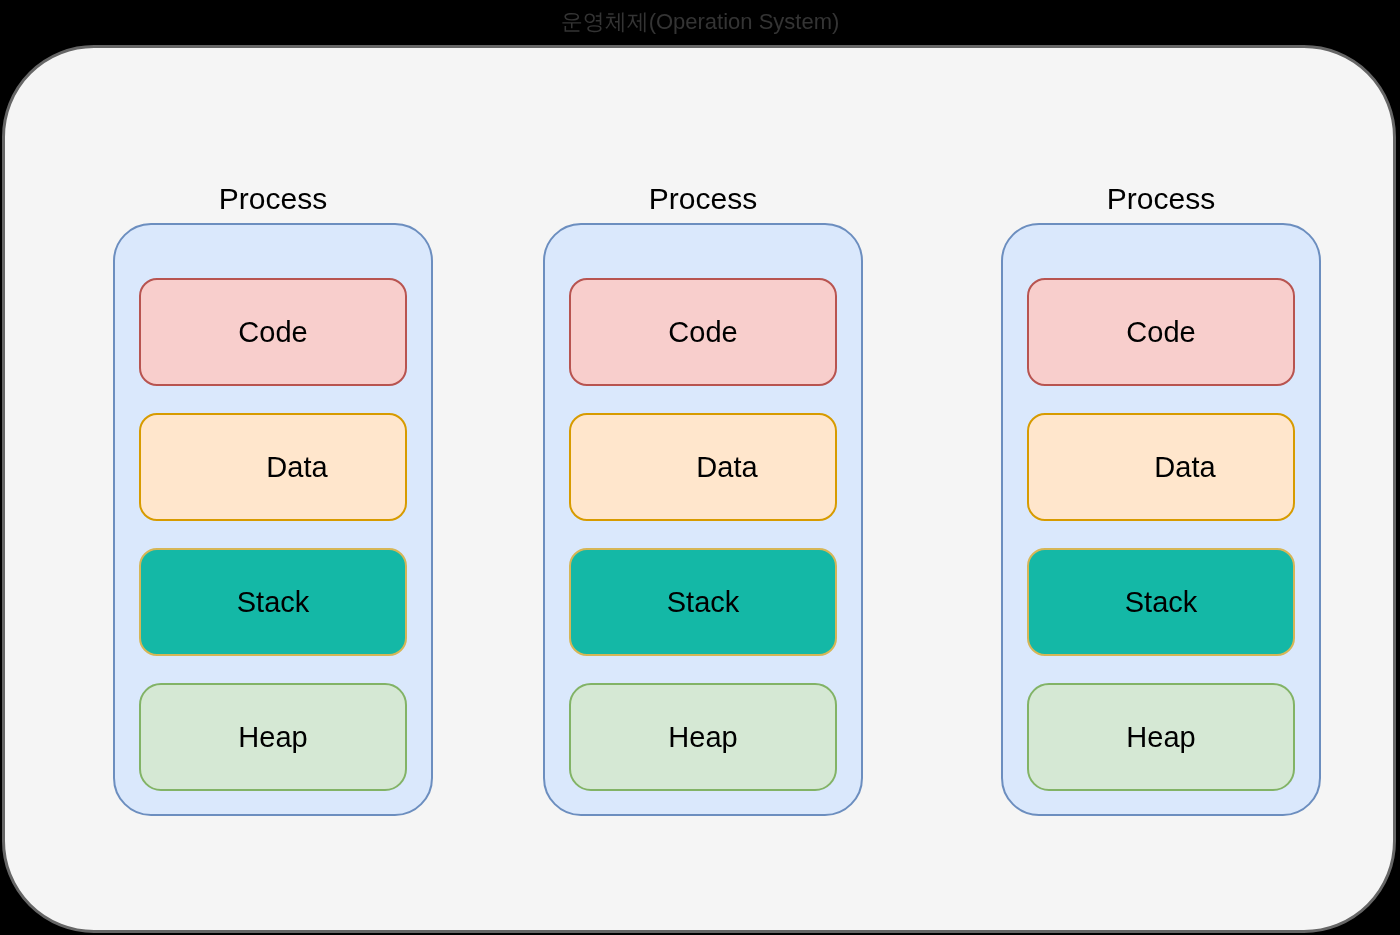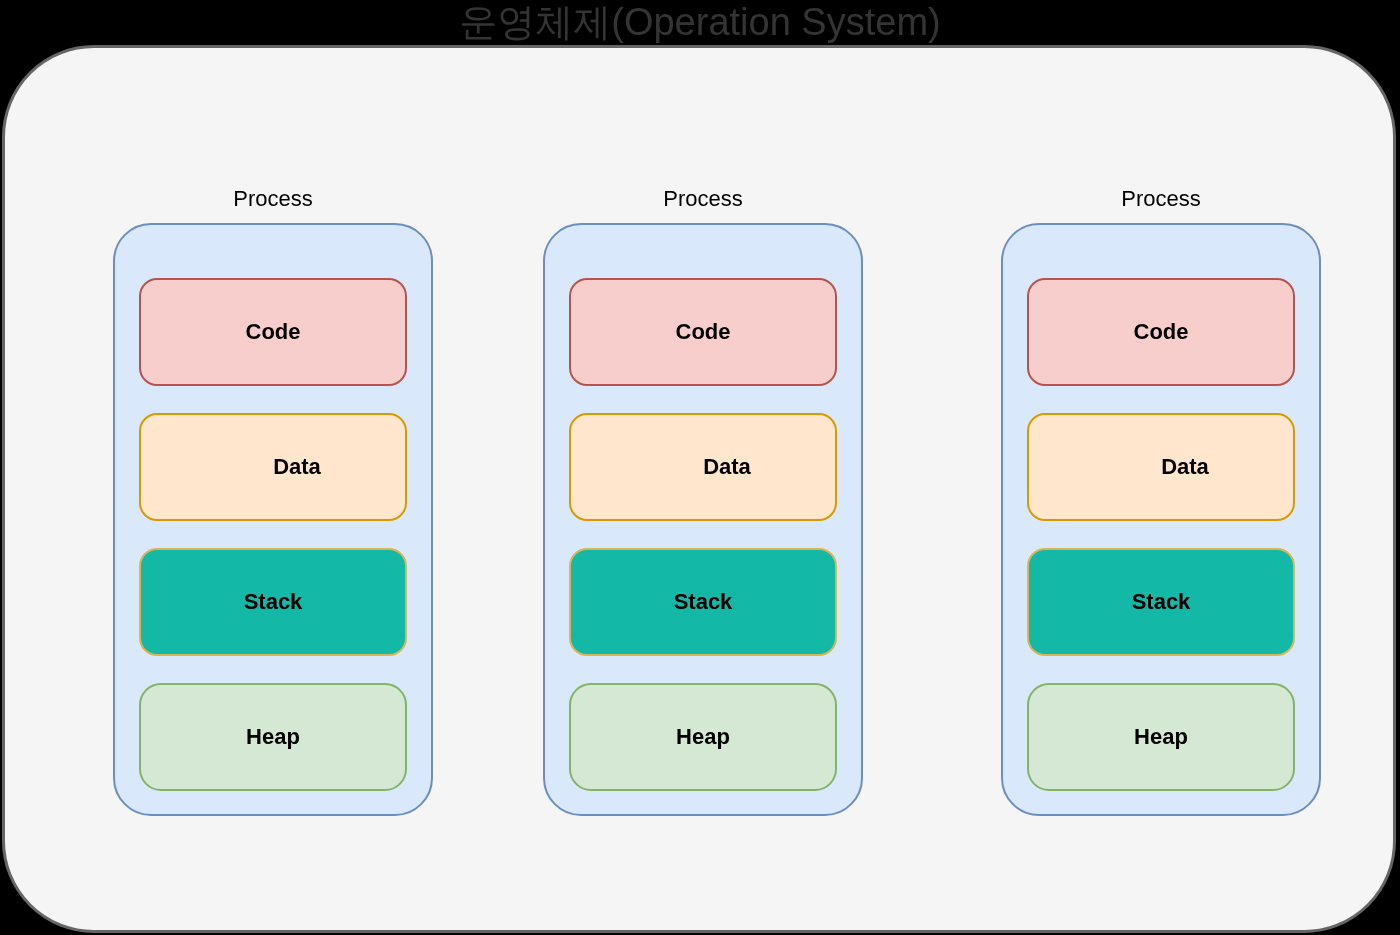--- a/index.html
+++ b/index.html
@@ -10,21 +10,21 @@
     background: #000000;
     font-family: "Liberation Sans", sans-serif;
     overflow: hidden;
   }
   .os-title {
     position: absolute;
     top: 3px;
     left: 0;
     width: 100%;
     text-align: center;
-    font-size: 38px;
+    font-size: 22px;
     line-height: 38px;
     color: #343434;
     white-space: nowrap;
   }
   .os-container {
     position: absolute;
     left: 2px;
     top: 45px;
     width: 1394px;
     height: 888px;
@@ -38,21 +38,21 @@
     top: 130px;
     width: 320px;
   }
   .col-0 { left: 108px; }
   .col-1 { left: 538px; }
   .col-2 { left: 996px; }
   .process-label {
     height: 45px;
     line-height: 42px;
     text-align: center;
-    font-size: 22px;
+    font-size: 30px;
     color: #000000;
   }
   .process-box {
     box-sizing: border-box;
     height: 593px;
     background: #dae8fc;
     border: 2.5px solid #6c8ebf;
     border-radius: 38px;
     display: flex;
     flex-direction: column;
@@ -61,23 +61,22 @@
   }
   .segment {
     box-sizing: border-box;
     flex: 0 0 108px;
     height: 108px;
     border-radius: 18px;
     border: 2.5px solid #000;
     display: flex;
     align-items: center;
     justify-content: center;
-    font-size: 22px;
+    font-size: 29px;
     color: #000000;
-    font-weight: bold;
   }
   .seg-0 { background: #f8cecc; border-color: #b85450; }
   .seg-1 { background: #ffe6cc; border-color: #d79b00; padding-left: 48px; }
   .seg-2 { background: #14b8a6; border-color: #d6b656; }
   .seg-3 { background: #d5e8d4; border-color: #82b366; border-radius: 22px; }
 </style>
 </head>
 <body>
 
 <div class="canvas">

